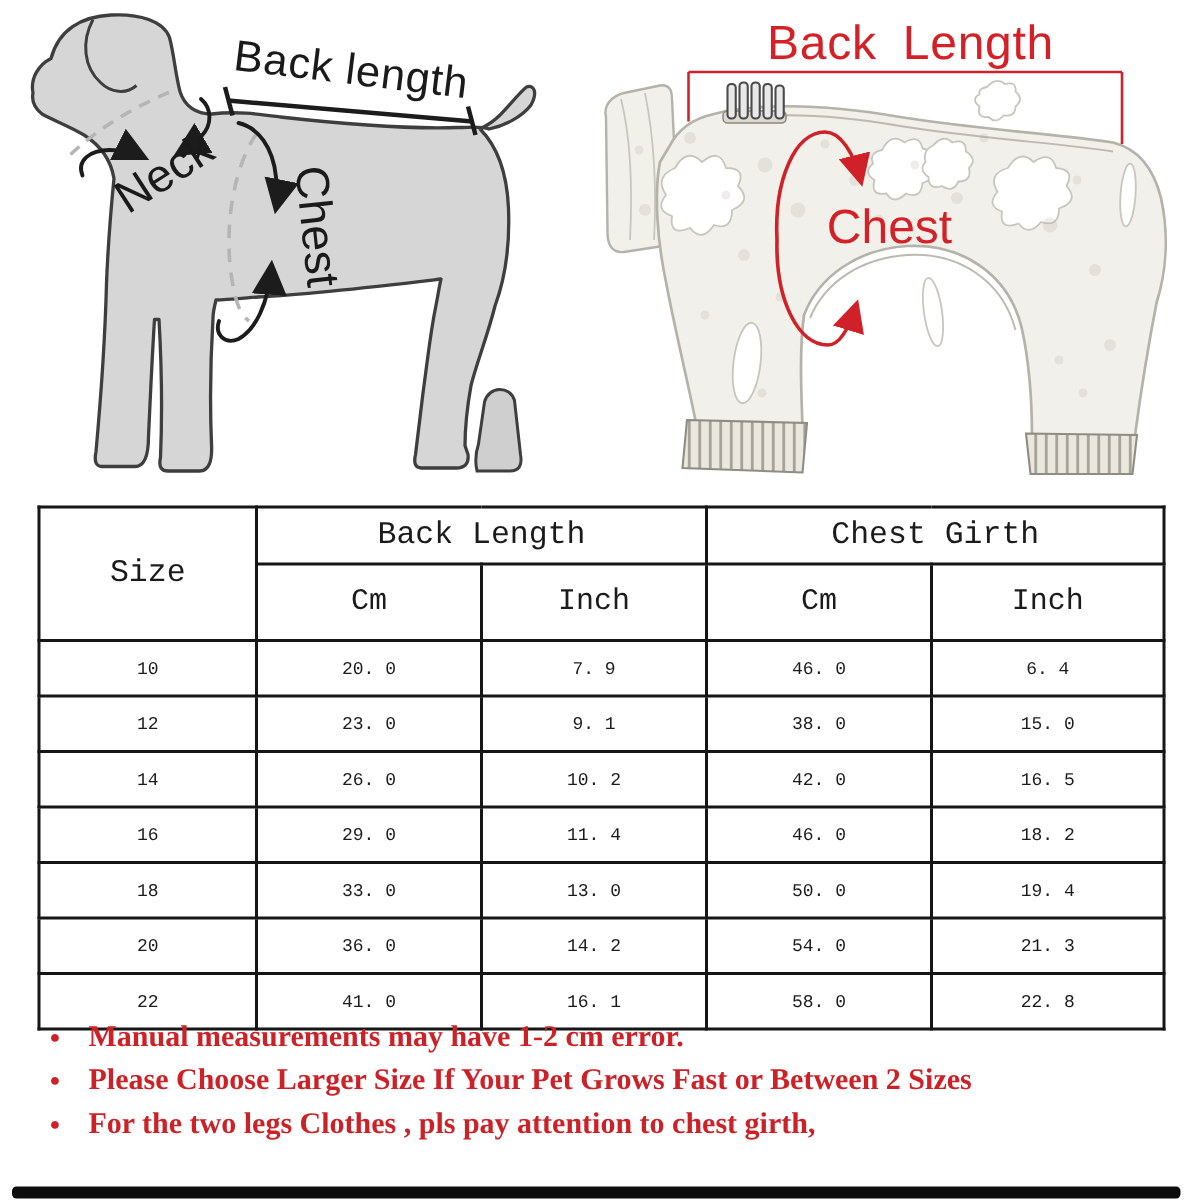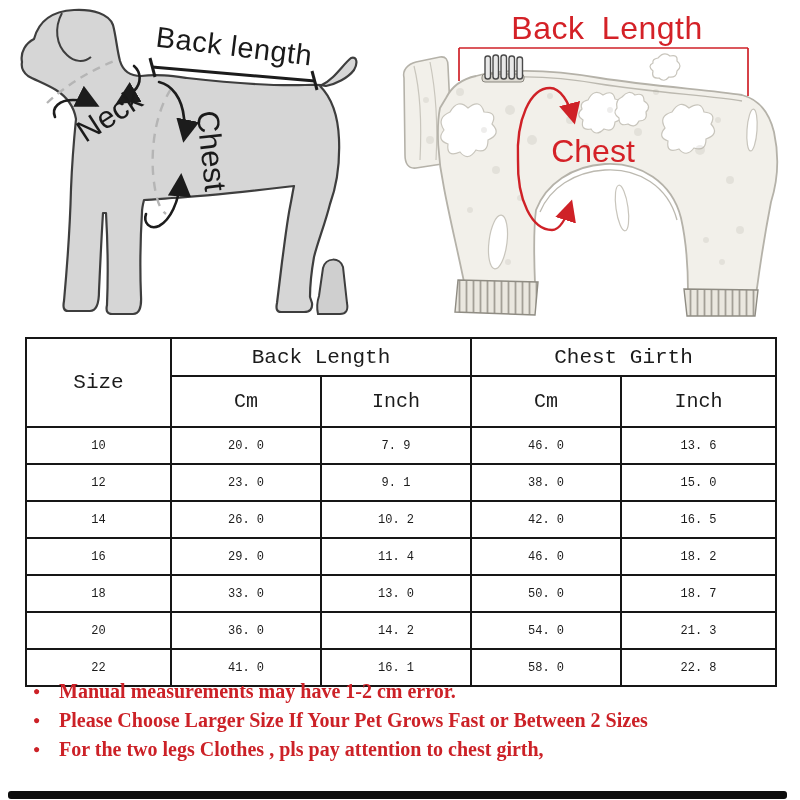--- a/index.html
+++ b/index.html
@@ -179,21 +179,21 @@
       <th>Cm</th>
       <th>Inch</th>
       <th>Cm</th>
       <th>Inch</th>
     </tr>
     <tr>
       <td>10</td>
       <td>20. 0</td>
       <td>7. 9</td>
       <td>46. 0</td>
-      <td>13. 6</td>
+      <td>6. 4</td>
     </tr>
     <tr>
       <td>12</td>
       <td>23. 0</td>
       <td>9. 1</td>
       <td>38. 0</td>
       <td>15. 0</td>
     </tr>
     <tr>
       <td>14</td>
@@ -207,21 +207,21 @@
       <td>29. 0</td>
       <td>11. 4</td>
       <td>46. 0</td>
       <td>18. 2</td>
     </tr>
     <tr>
       <td>18</td>
       <td>33. 0</td>
       <td>13. 0</td>
       <td>50. 0</td>
-      <td>18. 7</td>
+      <td>19. 4</td>
     </tr>
     <tr>
       <td>20</td>
       <td>36. 0</td>
       <td>14. 2</td>
       <td>54. 0</td>
       <td>21. 3</td>
     </tr>
     <tr>
       <td>22</td>

